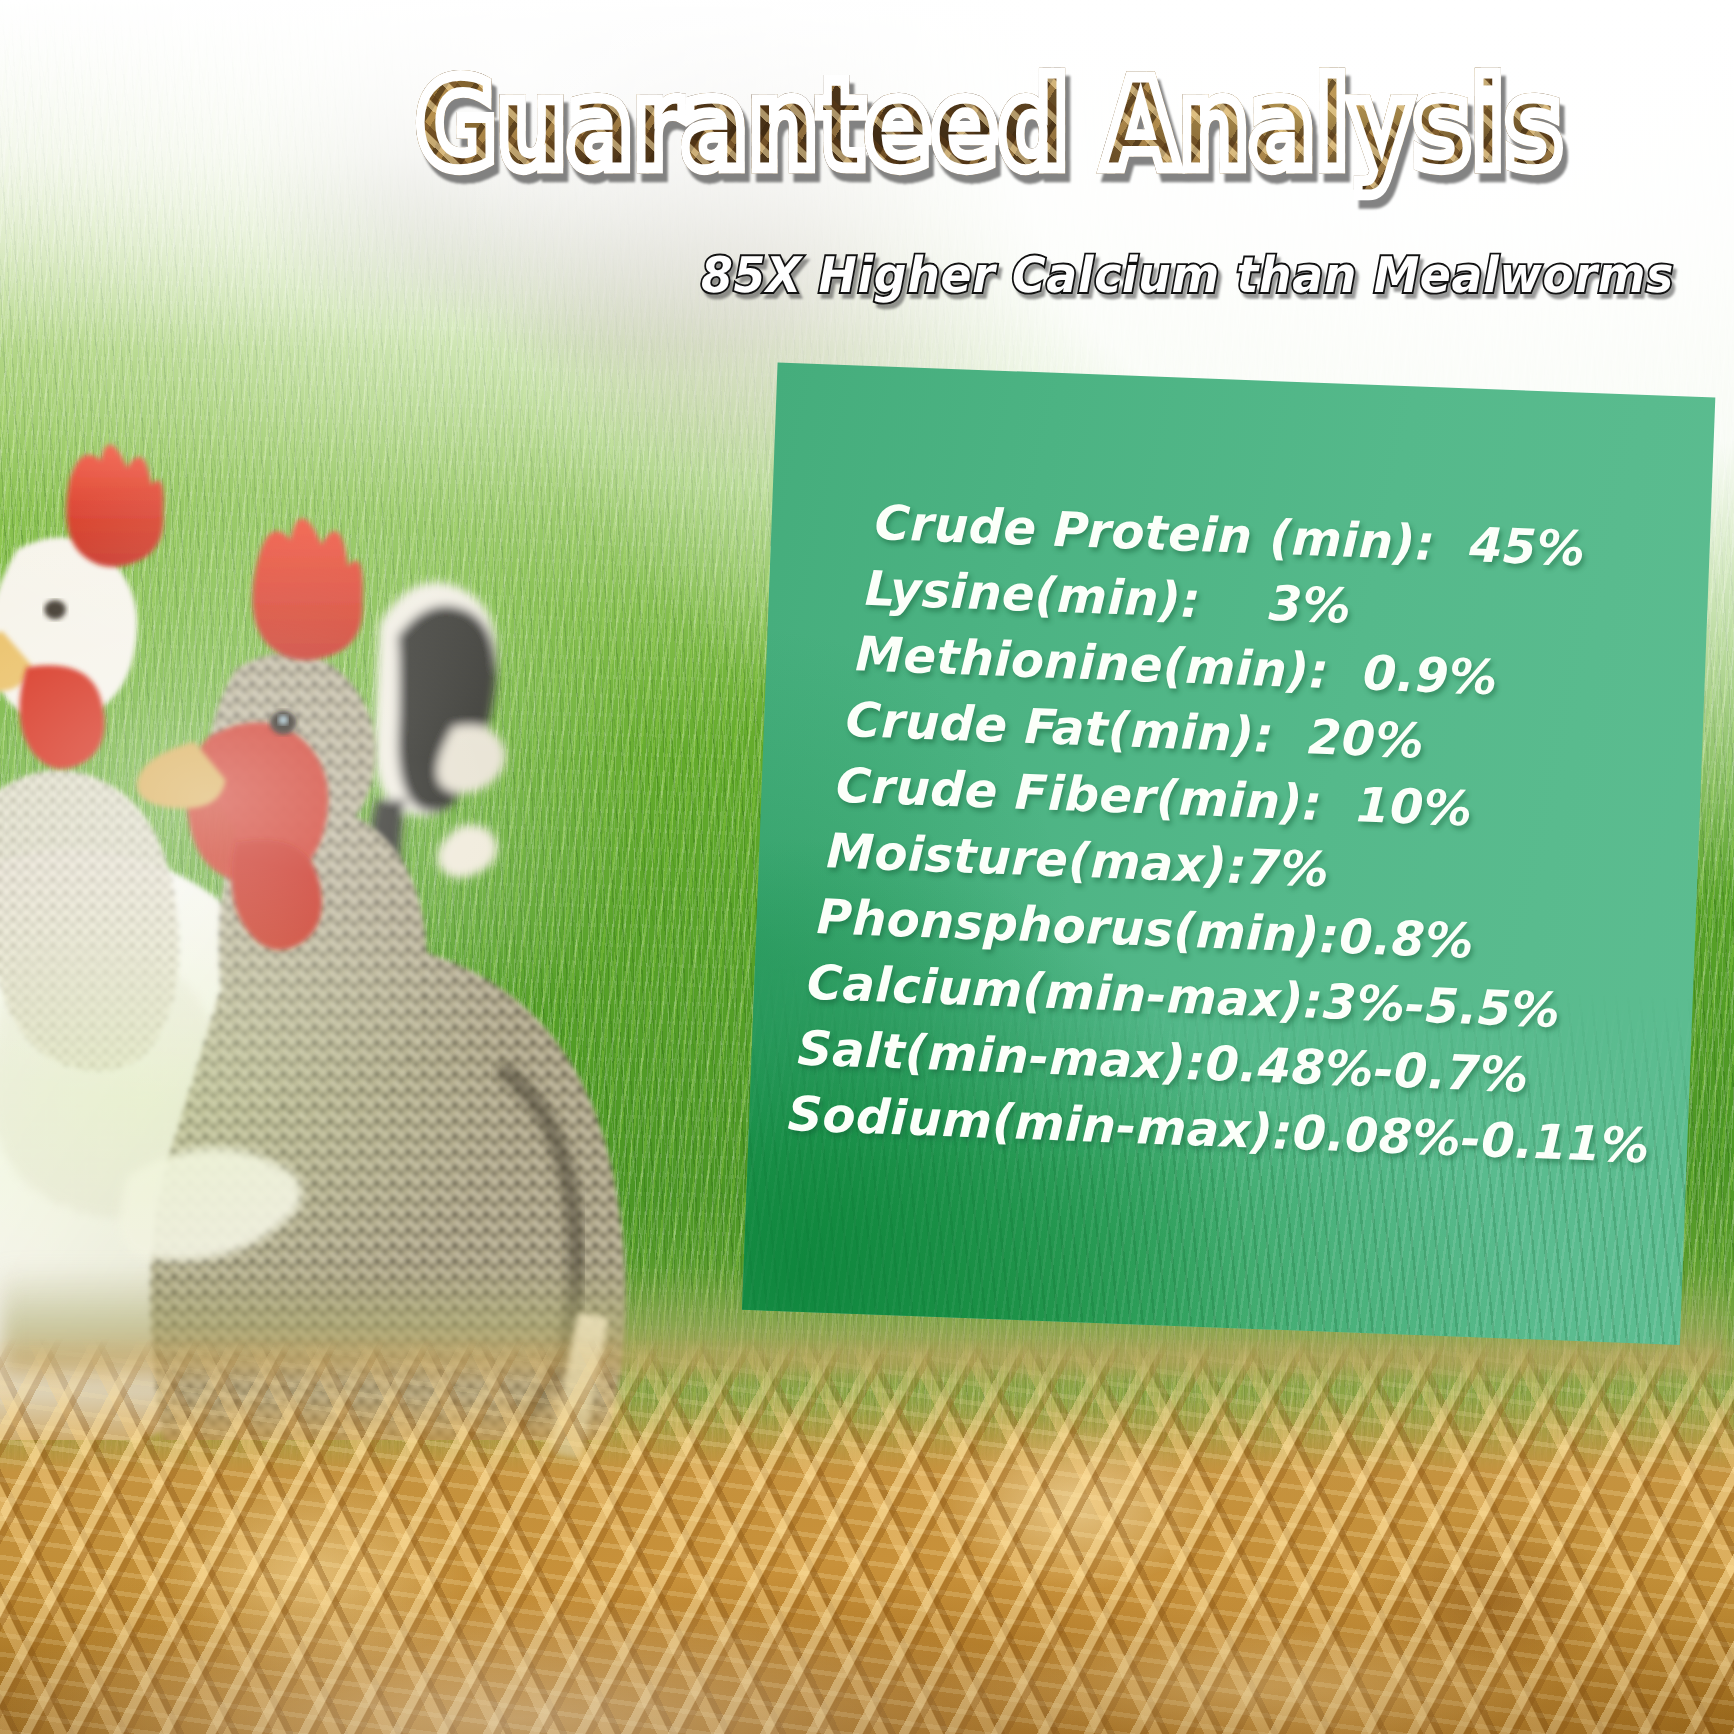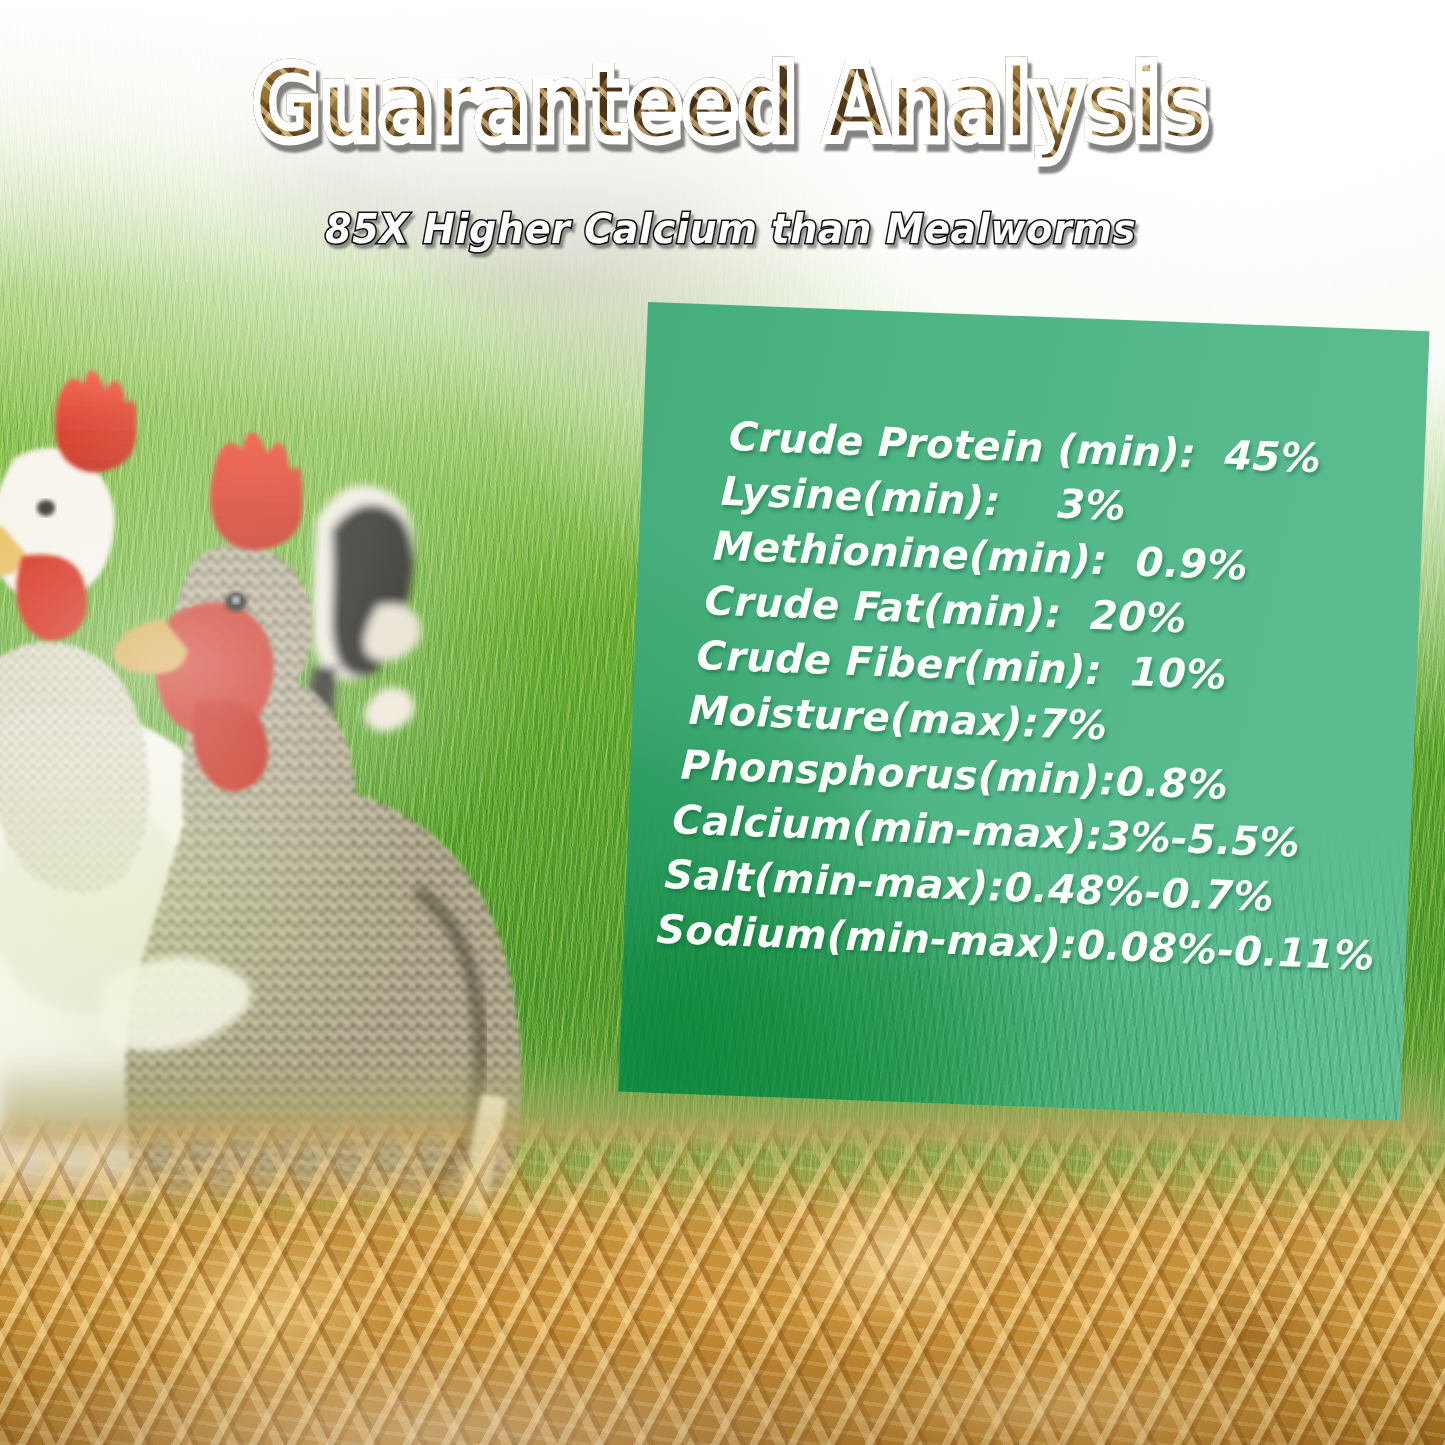--- a/index.html
+++ b/index.html
@@ -141,21 +141,21 @@
     font-family:"DejaVu Sans", sans-serif;
     font-weight:bold;font-style:italic;
     font-size:40px;line-height:55px;
     letter-spacing:0.3px;white-space:pre;
     text-shadow:2px 3px 4px rgba(16,92,52,0.45);
   }
 
   
   .title-block{
     position:absolute;left:16px;right:0;top:0;height:300px;z-index:20;
-    text-align:center;
+    text-align:right;
   }
   .title-main{
     position:absolute;left:0;right:0;top:50px;
     font-family:"DejaVu Sans", sans-serif;
     font-weight:bold;font-size:104px;line-height:108px;
     letter-spacing:-1px;
     transform:scaleX(0.80);
     
     background-image:
       repeating-linear-gradient(38deg, rgba(255,229,170,0.55) 0px, rgba(255,229,170,0.55) 5px, rgba(92,58,22,0.55) 6px, rgba(92,58,22,0.55) 11px, rgba(0,0,0,0) 11px, rgba(0,0,0,0) 23px),

